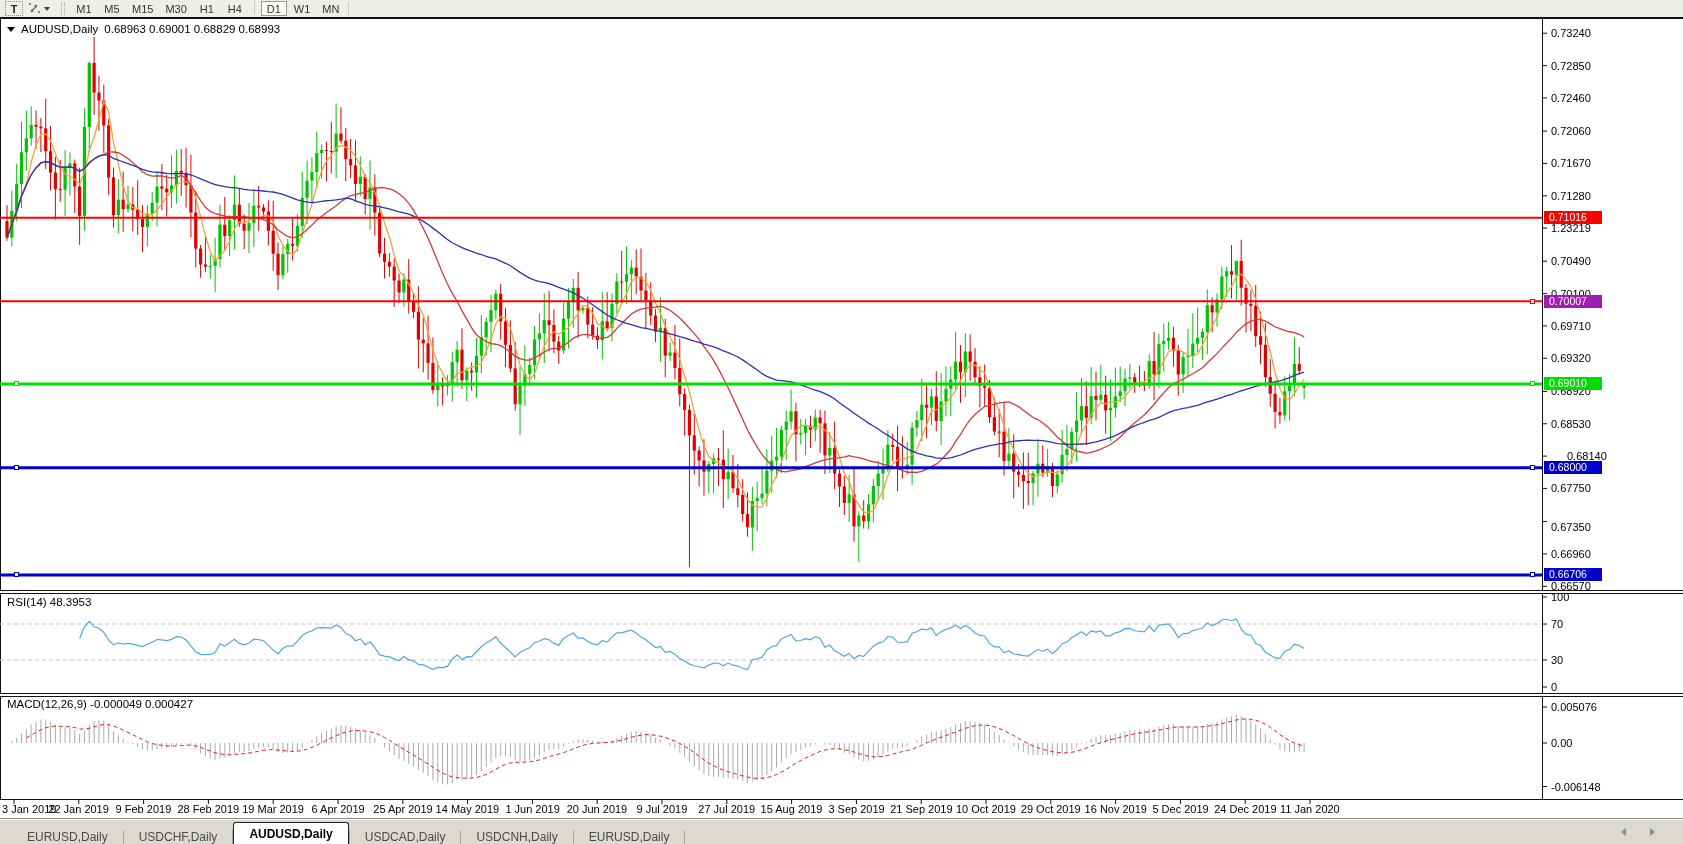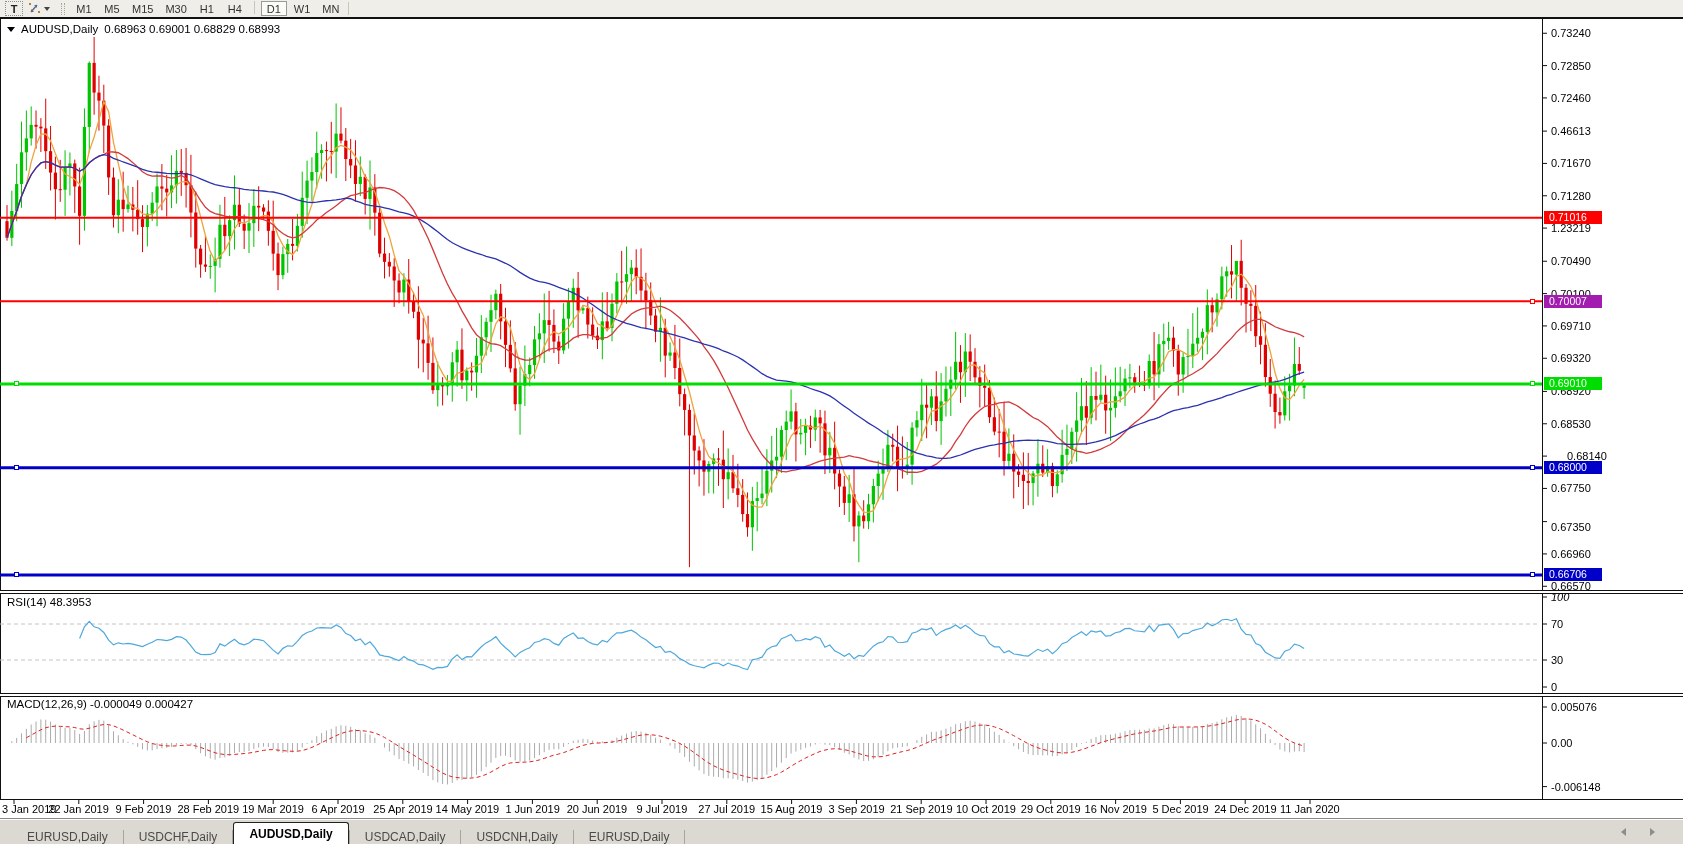--- a/index.html
+++ b/index.html
@@ -988,36 +988,36 @@
       <div class="line-handle" style="left: 14px; top: 381.471px; border: 1px solid rgb(0, 221, 0);"></div>
       <div class="price-tag" style="top: 461.209px; background: rgb(0, 0, 200);">0.68000</div>
       <div class="line-handle" style="left: 1530px; top: 465.209px; border: 1px solid rgb(0, 0, 200);"></div>
       <div class="line-handle" style="left: 14px; top: 465.209px; border: 1px solid rgb(0, 0, 200);"></div>
       <div class="price-tag" style="top: 568.493px; background: rgb(0, 0, 200);">0.66706</div>
       <div class="line-handle" style="left: 1530px; top: 572.493px; border: 1px solid rgb(0, 0, 200);"></div>
       <div class="line-handle" style="left: 14px; top: 572.493px; border: 1px solid rgb(0, 0, 200);"></div>
       <div class="axis-label" style="top: 27.2655px;">0.73240</div>
       <div class="axis-label" style="top: 59.6px;">0.72850</div>
       <div class="axis-label" style="top: 91.9345px;">0.72460</div>
-      <div class="axis-label" style="top: 125.098px;">0.46613</div>
+      <div class="axis-label" style="top: 125.098px;">0.72060</div>
       <div class="axis-label" style="top: 157.433px;">0.71670</div>
       <div class="axis-label" style="top: 189.767px;">0.71280</div>
       <div class="axis-label" style="top: 222.102px;">1.23219</div>
       <div class="axis-label" style="top: 255.265px;">0.70490</div>
       <div class="axis-label" style="top: 287.6px;">0.70100</div>
       <div class="axis-label" style="top: 319.935px;">0.69710</div>
       <div class="axis-label" style="top: 352.269px;">0.69320</div>
       <div class="axis-label" style="top: 385.433px;">0.68920</div>
       <div class="axis-label" style="top: 417.767px;">0.68530</div>
       <div class="axis-label" style="top: 450.102px; padding-left: 16px;">0.68140</div>
       <div class="axis-label" style="top: 482.436px;">0.67750</div>
       <div class="axis-label" style="top: 521px; text-align: center;">0.67350</div>
       <div class="axis-label" style="top: 547.935px;">0.66960</div>
       <div class="axis-label" style="top: 580.269px;">0.66570</div>
-      <div class="axis-label" style="top: 591px; font-style: italic;">100</div>
+      <div class="axis-label" style="top: 591px;">100</div>
       <div class="axis-label" style="top: 618px;">70</div>
       <div class="axis-label" style="top: 654px;">30</div>
       <div class="axis-label" style="top: 681px;">0</div>
       <div class="axis-label" style="top: 701.001px;">0.005076</div>
       <div class="axis-label" style="top: 737px;">0.00</div>
       <div class="axis-label" style="top: 780.602px;">-0.006148</div>
       <div class="date-label" style="left: 2px;">3 Jan 2019</div>
       <div class="date-label" style="left: 48.3px;">22 Jan 2019</div>
       <div class="date-label" style="left: 115.6px;">9 Feb 2019</div>
       <div class="date-label" style="left: 177.4px;">28 Feb 2019</div>

